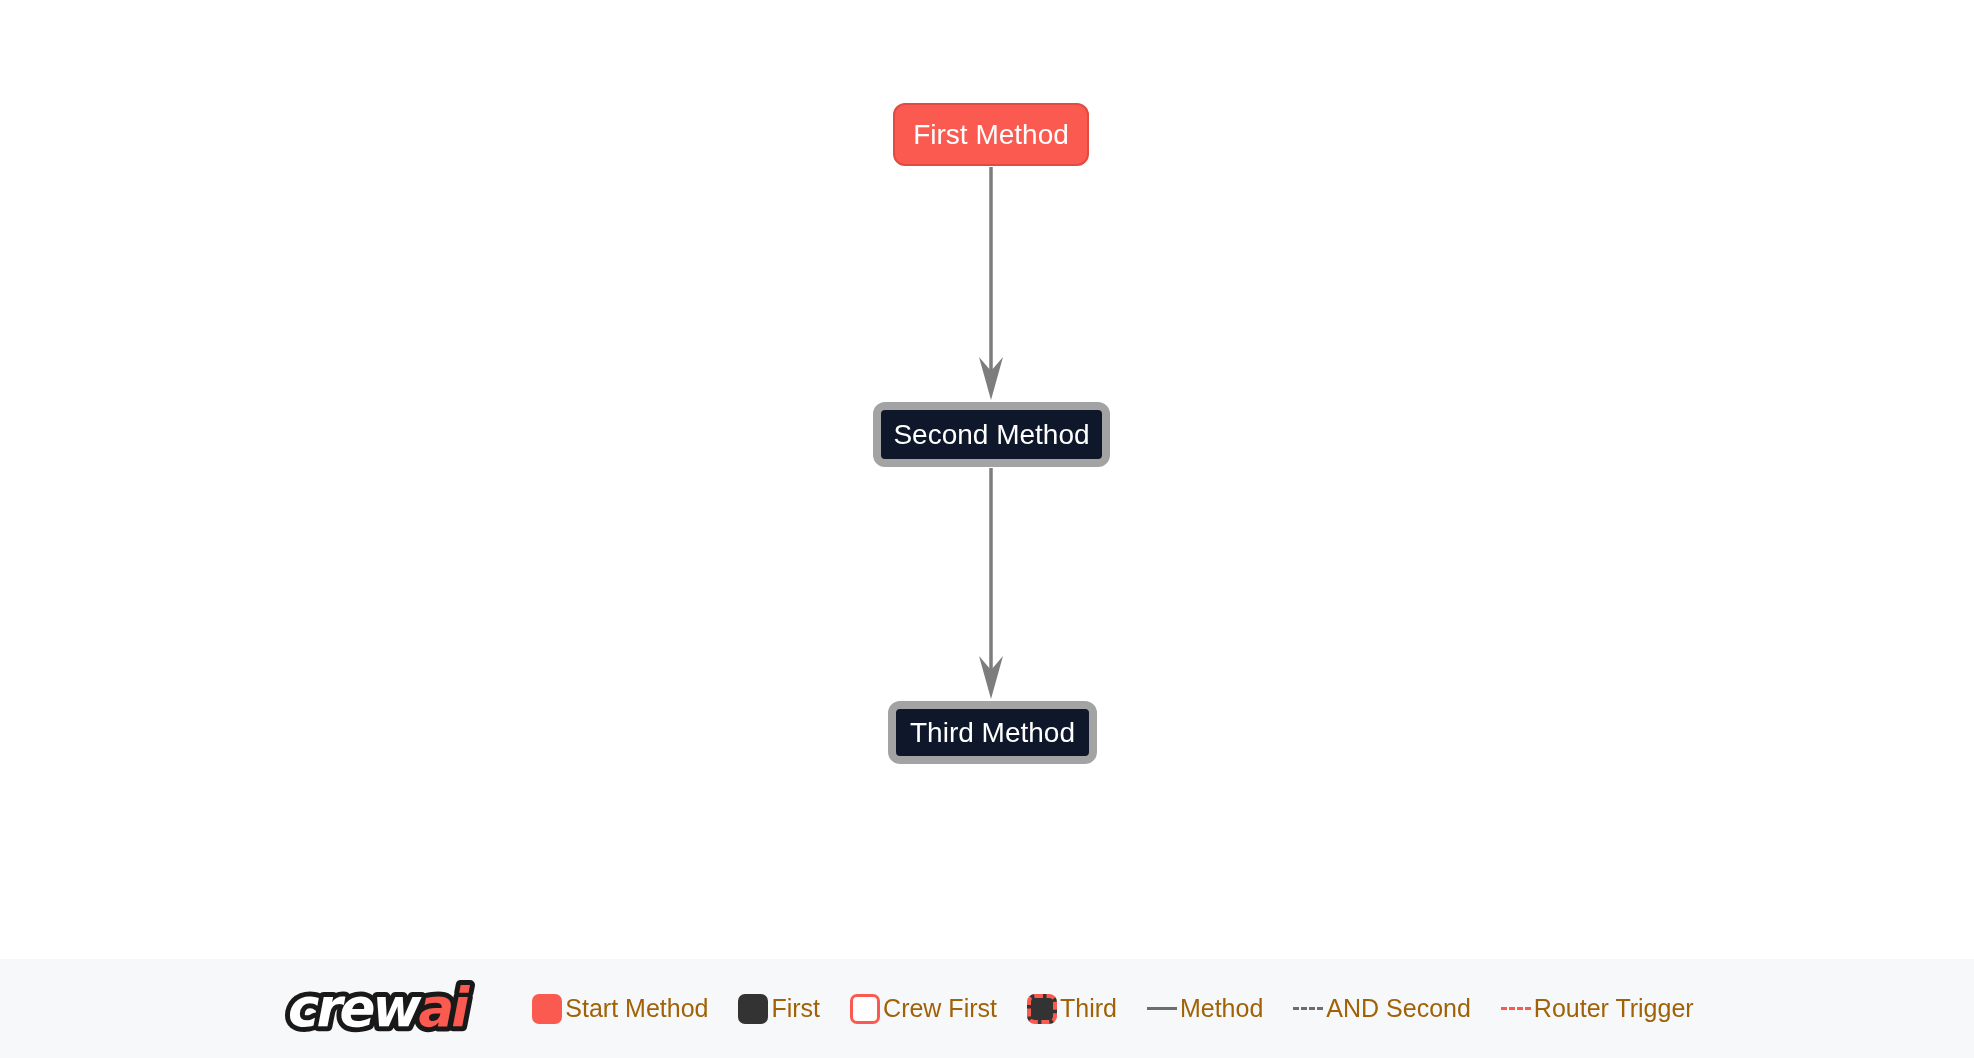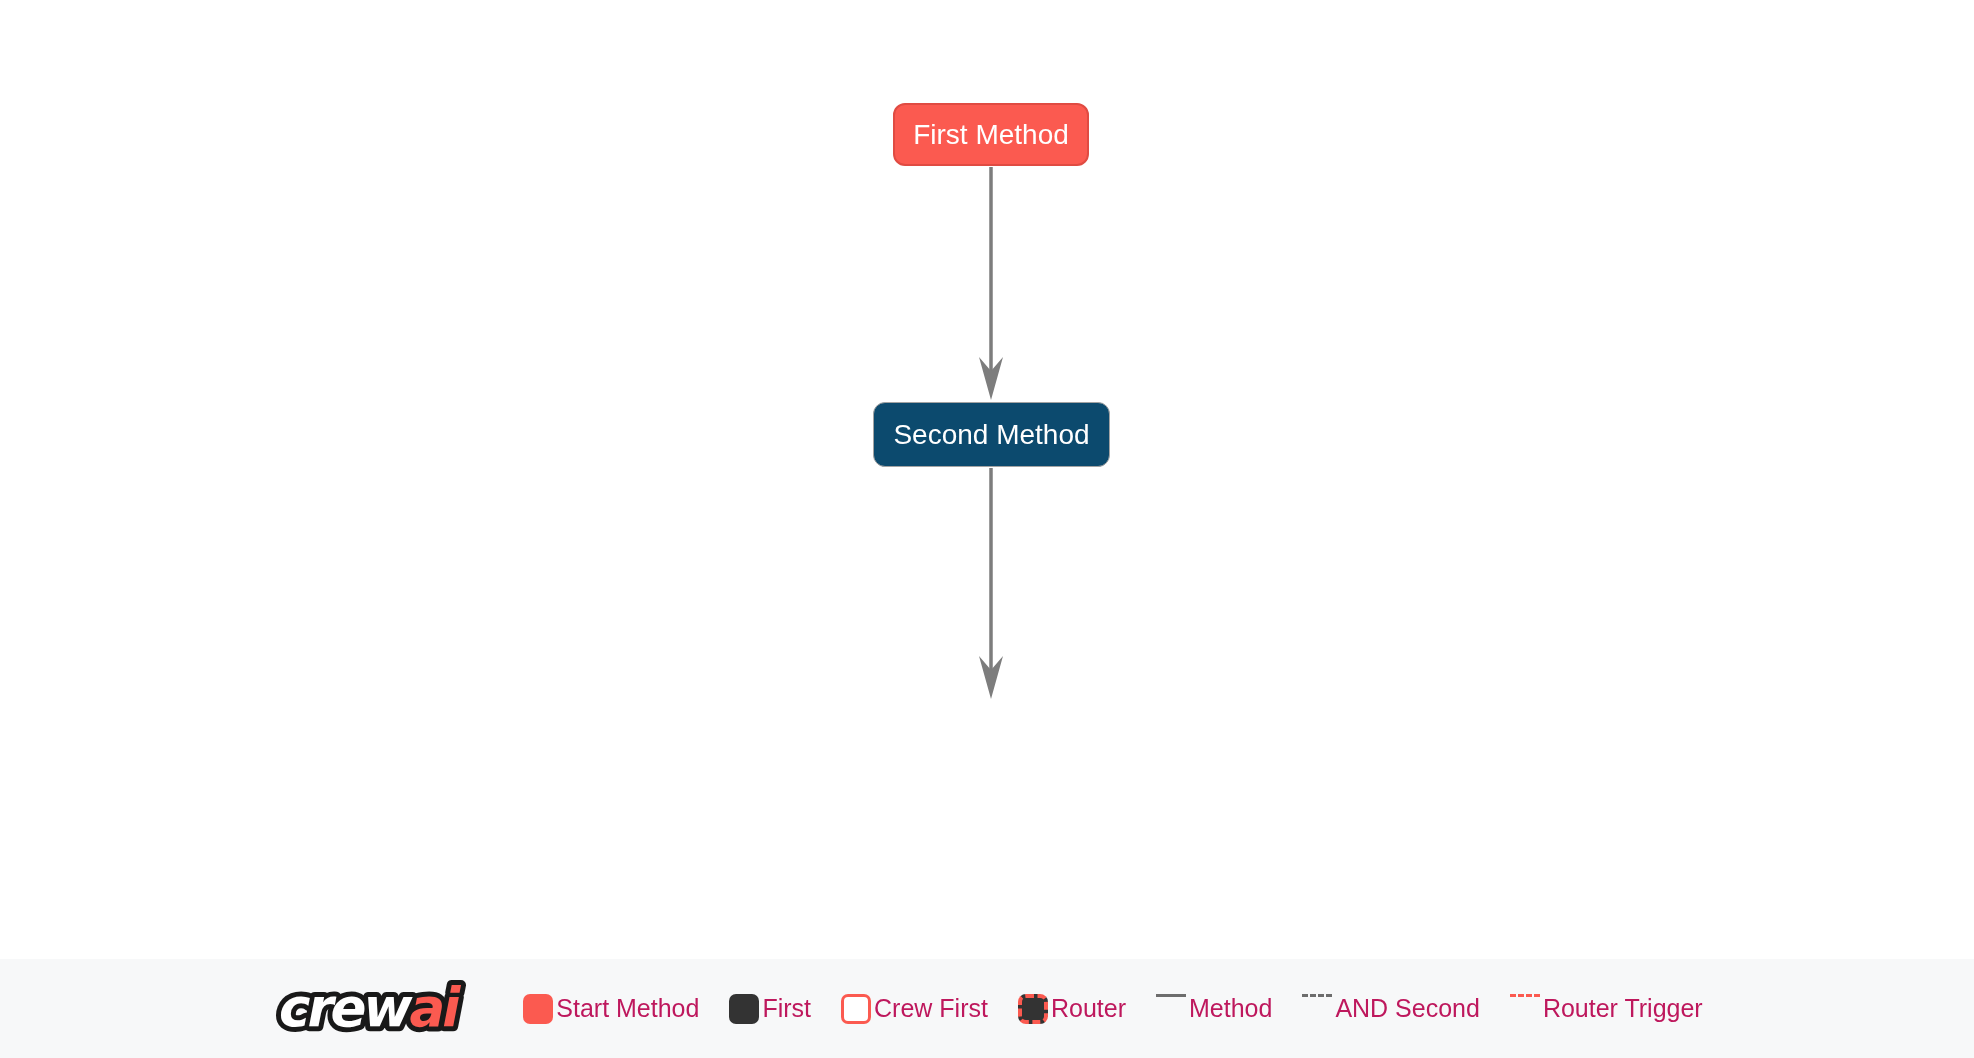--- a/index.html
+++ b/index.html
@@ -21,42 +21,43 @@
     align-items: center;
     justify-content: center;
     border-radius: 12px;
     color: #ffffff;
     font-size: 28px;
     line-height: 1;
     white-space: nowrap;
     cursor: pointer;
   }
   .node-start  { background: #fb5a50; border: 2px solid #e04b42; }
-  .node-method { background: #0c4a6e; border: 1px solid #a3a3a3; }
+  .node-method { background: #0f172a; border: 8px solid #a3a3a3; }
 
   .node-first  { left: 893px; top: 103px; width: 196px; height: 63px; }
   .node-second { left: 873px; top: 402px; width: 237px; height: 65px; }
   .node-third  { left: 888px; top: 701px; width: 209px; height: 63px; }
 
   
   .legend-bar {
     position: absolute;
     left: 0; right: 0; bottom: 0;
     height: 99px;
     background: #f7f8f9;
     display: flex;
     align-items: center;
     justify-content: center;
     gap: 30px;
   }
   .legend-item {
     display: flex;
+    align-items: center;
     gap: 3px;
     font-size: 25px;
-    color: #be185d;
+    color: #a16207;
     white-space: nowrap;
   }
   .sw { width: 30px; height: 30px; border-radius: 7px; flex: 0 0 auto; }
   .sw-start  { background: #fb5a50; }
   .sw-method { background: #333333; }
   .sw-crew   { background: #ffffff; border: 3px solid #fb5a50; }
   .sw-router { background: #333333; border: 4px dashed #fb5a50; border-radius: 8px; }
   .ln { width: 30px; height: 0; flex: 0 0 auto; }
   .ln-trigger        { border-top: 3px solid #6d6d6d; }
   .ln-and-trigger    { border-top: 3px dashed #6d6d6d; }
@@ -97,20 +98,23 @@
     </svg>
 
     <div class="node node-start node-first">
       <span>First Method</span>
     </div>
 
     <div class="node node-method node-second">
       <span>Second Method</span>
     </div>
 
+    <div class="node node-method node-third">
+      <span>Third Method</span>
+    </div>
 
   </div>
 
   <footer class="legend-bar">
 
     <svg class="logo-svg" width="222" height="70" viewBox="0 0 222 70">
       <text class="logo-text logo-layer-outer" x="8" y="52">crewai</text>
       <text class="logo-text logo-layer-black" x="8" y="52">crewai</text>
       <text class="logo-text" x="8" y="52"><tspan class="logo-crew">crew</tspan><tspan class="logo-ai">ai</tspan></text>
     </svg>
@@ -125,21 +129,21 @@
       <span>First</span>
     </div>
 
     <div class="legend-item">
       <span class="sw sw-crew"></span>
       <span>Crew First</span>
     </div>
 
     <div class="legend-item">
       <span class="sw sw-router"></span>
-      <span>Router</span>
+      <span>Third</span>
     </div>
 
     <div class="legend-item">
       <span class="ln ln-trigger"></span>
       <span>Method</span>
     </div>
 
     <div class="legend-item">
       <span class="ln ln-and-trigger"></span>
       <span>AND Second</span>

